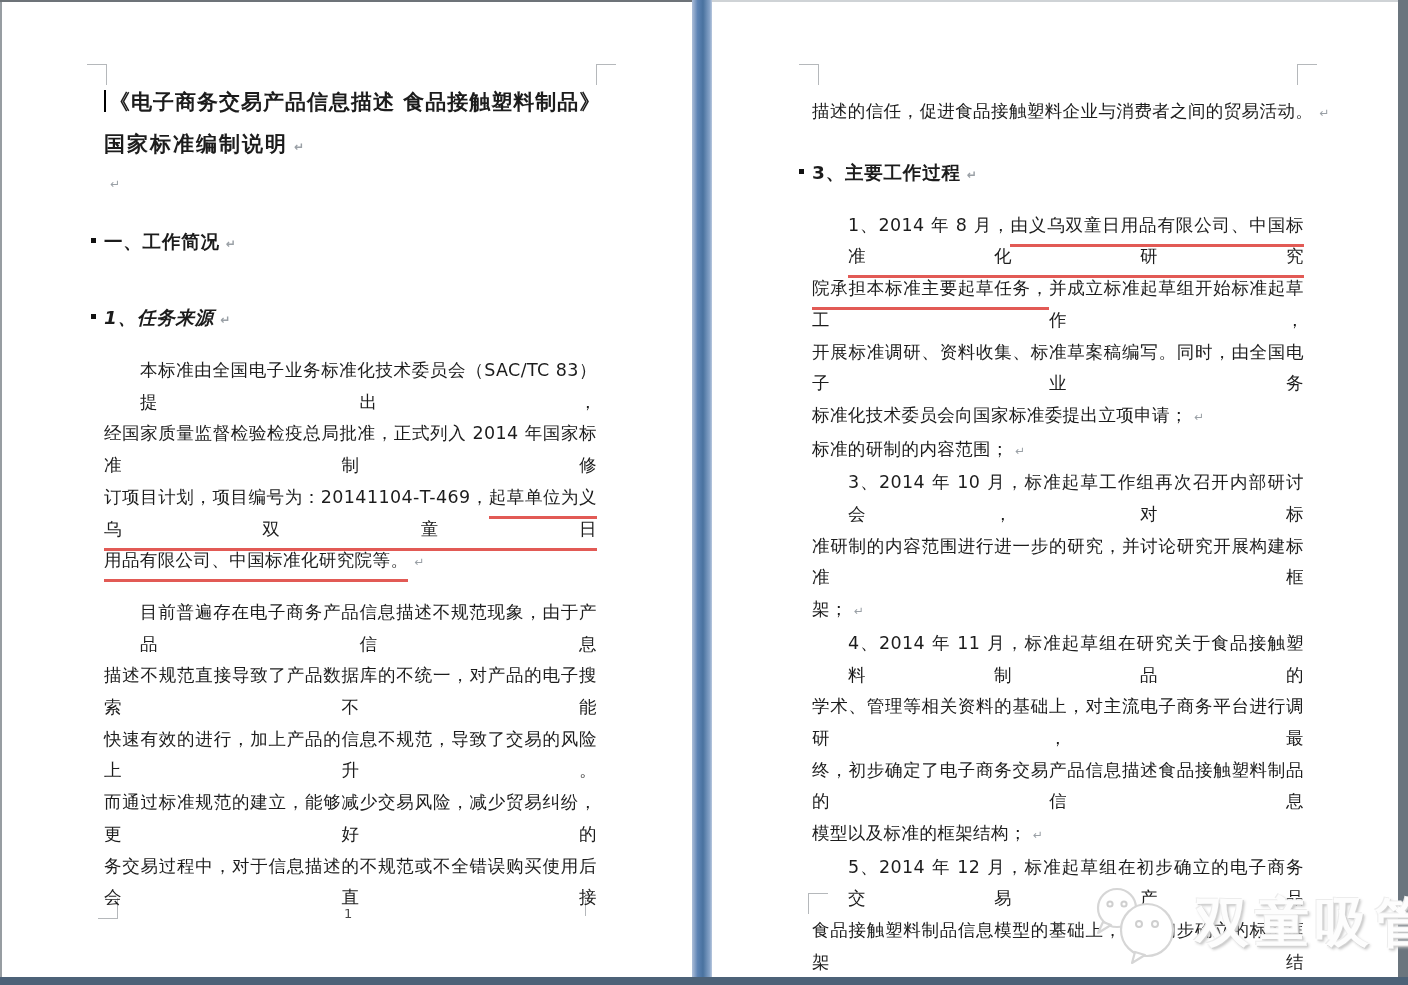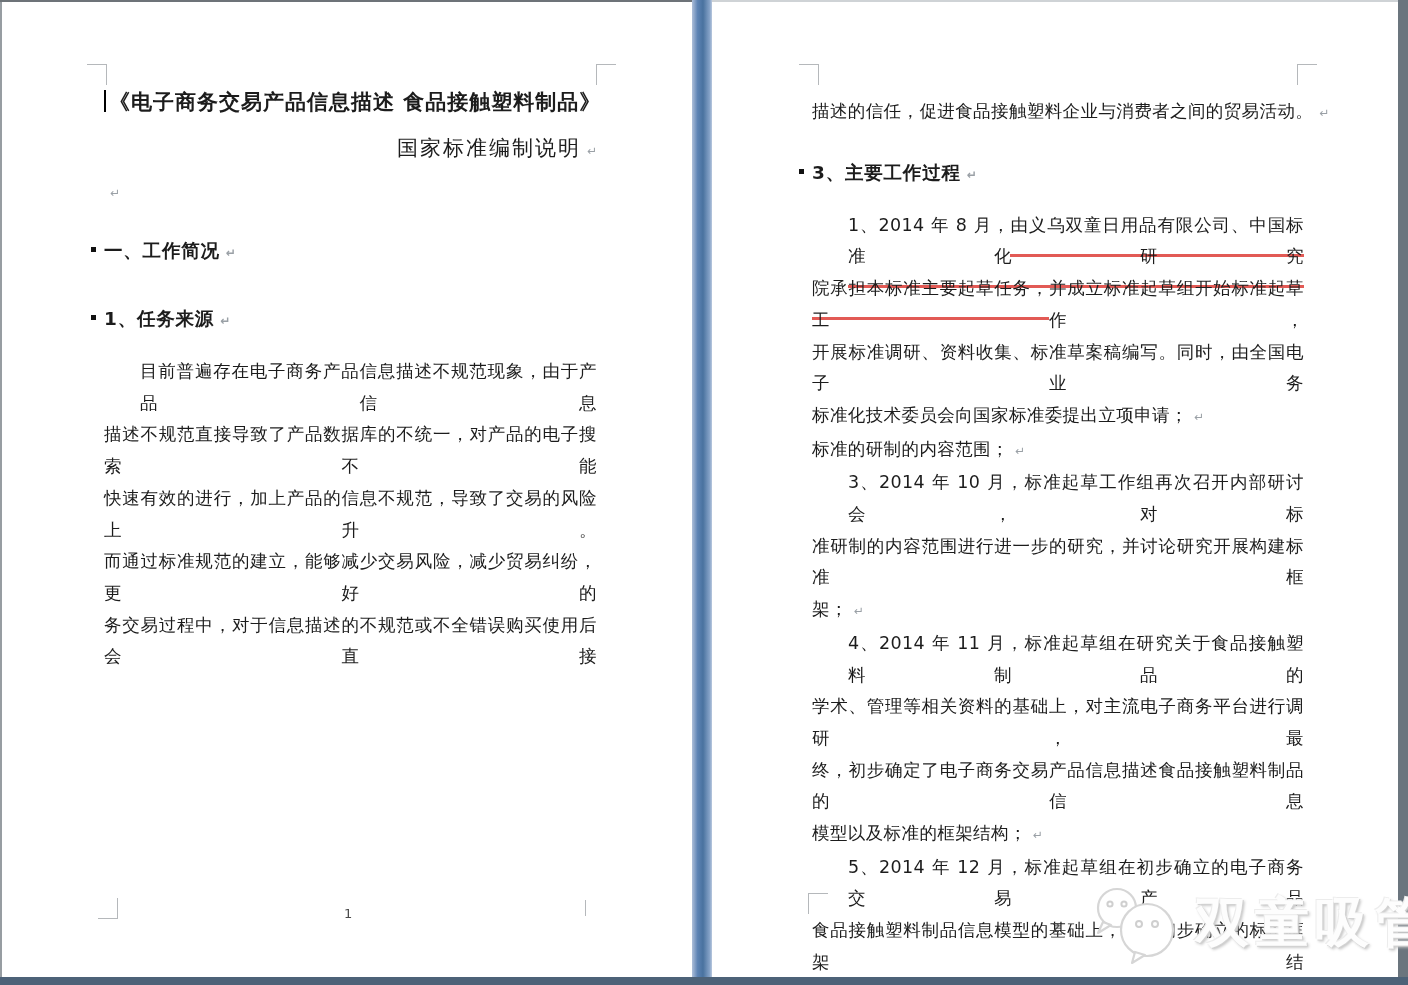--- a/index.html
+++ b/index.html
@@ -25,32 +25,32 @@
 
   
   .pagecol{position:absolute;top:80px;font-size:17.5px;letter-spacing:.4px;line-height:31.7px;}
   .p1col{left:104px;width:493px;}
   .p2col{left:812px;width:492px;}
 
   .blk{position:relative;}
   .b-title1{font-size:21px;font-weight:bold;text-align:center;line-height:44px;letter-spacing:1px;white-space:nowrap;}
   .b-title1::before{content:"";display:inline-block;width:2px;height:22px;background:#000;
                     margin-right:3px;vertical-align:-3px;}
-  .b-title2{font-size:21px;font-weight:normal;text-align:right;line-height:49px;letter-spacing:2px;}
+  .b-title2{font-size:21px;font-weight:bold;text-align:left;line-height:40px;letter-spacing:2px;}
   .b-blank{line-height:30px;min-height:30px;}
   .b-heading{font-size:18.5px;font-weight:bold;line-height:34px;margin-top:26px;letter-spacing:.8px;}
   .b-heading::before{content:"";position:absolute;left:-13px;top:13px;width:5px;height:5px;background:#111;}
-  .b-heading.mt-lg{margin-top:32px;}
+  .b-heading.mt-lg{margin-top:40px;font-style:italic;}
   .b-para{margin-top:18px;}
   .b-para.tight{margin-top:16px;}
 
   .line{white-space:nowrap;}
   .line.full{text-align:justify;text-align-last:justify;white-space:normal;}
   .line.first{padding-left:36px;}
-  .redline{border-bottom:3px solid #e25a55;padding-bottom:19px;}
+  .redline{border-bottom:3px solid #e25a55;padding-bottom:9px;}
   .pmark{color:#9aa0a6;font-size:12px;margin-left:6px;letter-spacing:0;}
 
   .page-number{position:absolute;font-size:13px;color:#4a4a4a;}
   .pn1{left:344px;top:906px;}
   .pn2{left:1052px;top:920px;}
 
   
   .watermark{position:absolute;left:1085px;top:878px;display:flex;align-items:center;pointer-events:none;}
   .wm-logo{width:110px;height:90px;flex:none;}
   .wm-text{font-size:54px;font-weight:bold;letter-spacing:6px;color:#fdfdfd;white-space:nowrap;
@@ -76,20 +76,26 @@
   <div class="crop tr" style="left:1297px;top:64px;"></div>
   <div class="crop bltop" style="left:808px;top:893px;"></div>
   <div class="crop dash" style="left:1292px;top:898px;"></div>
 
   <div class="pagecol p1col" id="pagecol-0">
       <div class="blk b-title1">《电子商务交易产品信息描述 食品接触塑料制品》</div>
       <div class="blk b-title2">国家标准编制说明<span class="pmark">↵</span></div>
       <div class="blk b-blank"><span class="pmark">↵</span></div>
       <div class="blk b-heading">一、工作简况<span class="pmark">↵</span></div>
       <div class="blk b-heading mt-lg">1、任务来源<span class="pmark">↵</span></div>
+      <div class="blk b-para">
+        <div class="line first full"><span>本标准由全国电子业务标准化技术委员会（SAC/TC 83）提出，</span></div>
+        <div class="line full"><span>经国家质量监督检验检疫总局批准，正式列入 2014 年国家标准制修</span></div>
+        <div class="line full"><span>订项目计划，项目编号为：20141104-T-469，</span><span class="redline">起草单位为义乌双童日</span></div>
+        <div class="line"><span class="redline">用品有限公司、中国标准化研究院等。</span><span class="pmark">↵</span></div>
+      </div>
       <div class="blk b-para">
         <div class="line first full"><span>目前普遍存在电子商务产品信息描述不规范现象，由于产品信息</span></div>
         <div class="line full"><span>描述不规范直接导致了产品数据库的不统一，对产品的电子搜索不能</span></div>
         <div class="line full"><span>快速有效的进行，加上产品的信息不规范，导致了交易的风险上升。</span></div>
         <div class="line full"><span>而通过标准规范的建立，能够减少交易风险，减少贸易纠纷，更好的</span></div>
         <div class="line full"><span>务交易过程中，对于信息描述的不规范或不全错误购买使用后会直接</span></div>
       </div>
     </div>
   <div class="pagecol p2col" id="pagecol-1">
       <div class="blk b-para tight">

